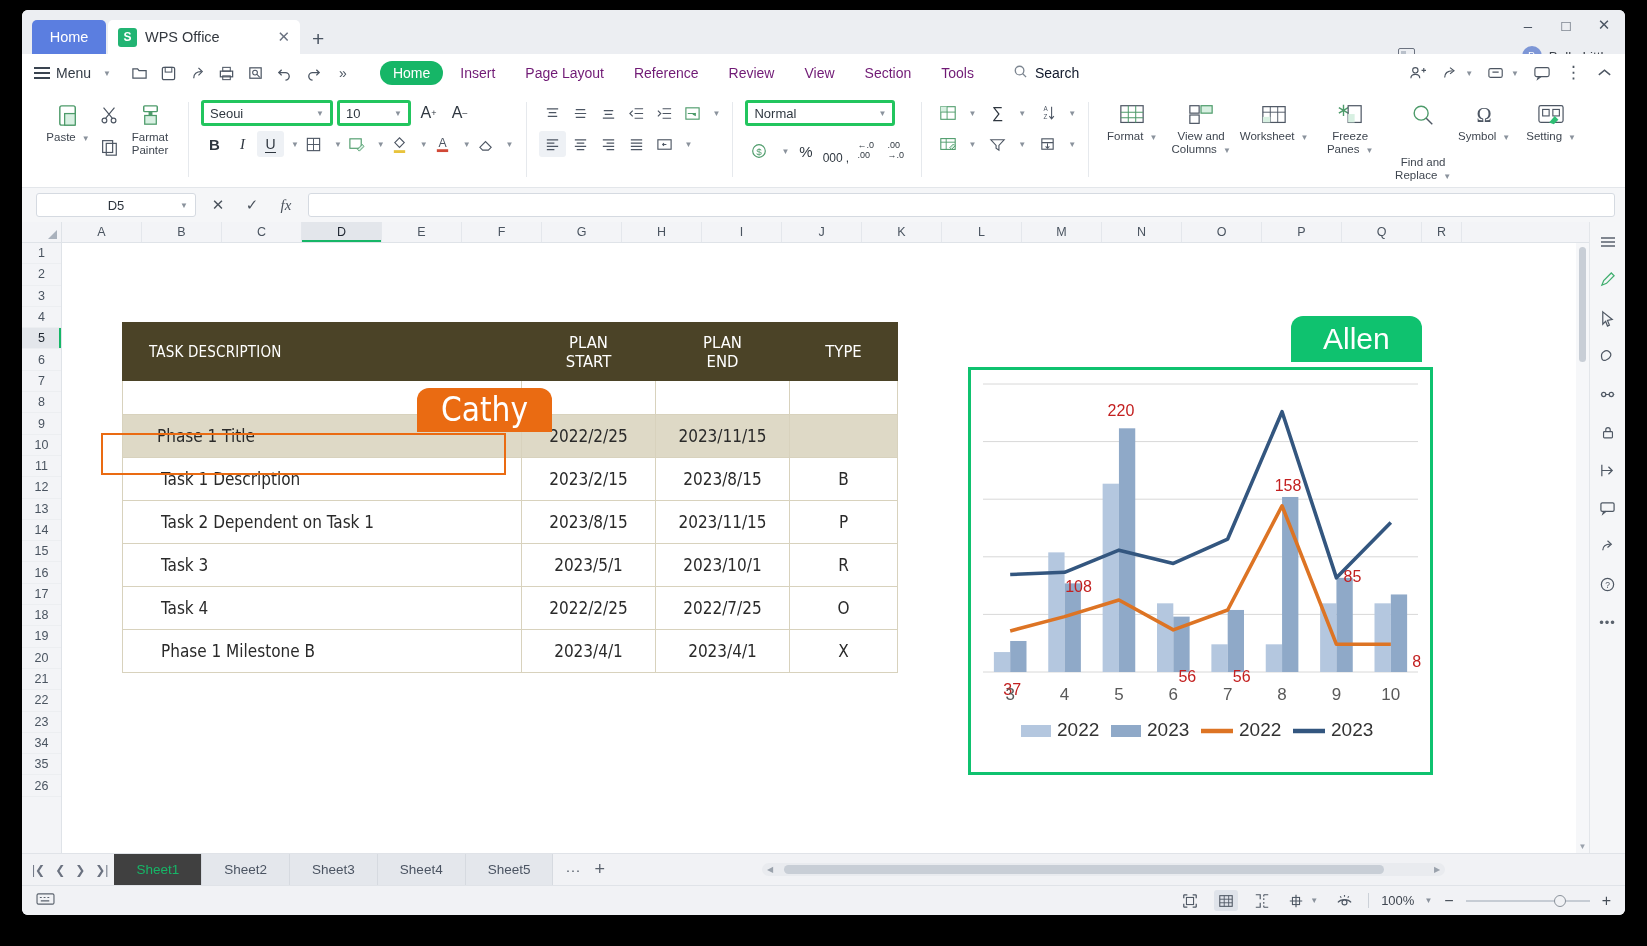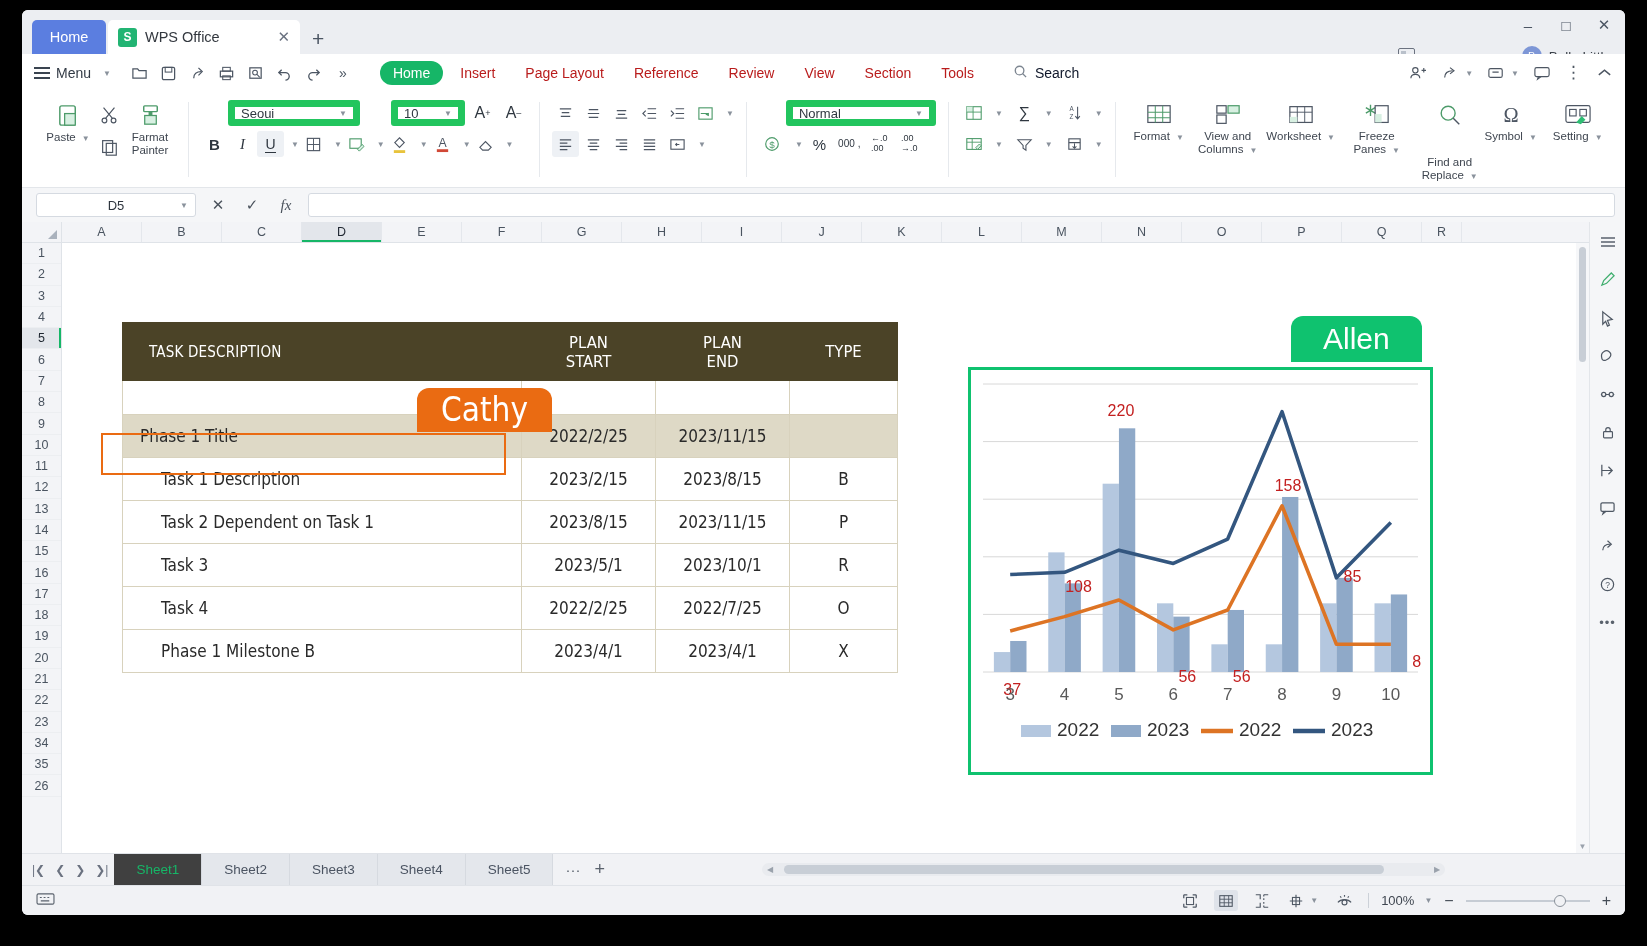--- a/index.html
+++ b/index.html
@@ -88,21 +88,21 @@
   .menu-btn { display: flex; align-items: center; gap: 6px; font-size: 14px; color: #323a45; cursor: pointer; }
   .hamburger { display: inline-flex; flex-direction: column; gap: 3px; }
   .hamburger i { display: block; width: 16px; height: 2px; background: #3a4450; }
   .qat { display: flex; align-items: center; gap: 3px; margin-left: 16px; }
   .qat-ic {
     width: 26px; height: 26px; display:flex; align-items:center; justify-content:center;
     color: #4c5663; cursor: pointer;
   }
   .qat-ic svg { display:block; }
   .ribbon-tabs { display: flex; align-items: center; gap: 4px; margin-left: 24px; }
-  .rtab { font-size: 14px; color: #b91c1c; padding: 4px 13px; border-radius: 13px; cursor: pointer; }
+  .rtab { font-size: 14px; color: #701a75; padding: 4px 13px; border-radius: 13px; cursor: pointer; }
   .rtab.active { background: #16b667; color: #fff; }
   .search-box { display:flex; align-items:center; gap:7px; margin-left: 26px; color:#0f172a; font-size:14px; cursor:text;}
   .menurow-right { position: absolute; right: 12px; display: flex; align-items: center; gap: 14px; color: #4d5662; }
   .mr-ic { cursor: pointer; display:flex; align-items:center; }
 
   
   .ribbon {
     height: 96px; background: #fff;
     display: flex; align-items: stretch;
     border-bottom: 1px solid #e3e6ea;
@@ -118,23 +118,23 @@
   }
   .bigbtn .lbl { font-size: 11.5px; color: #3f4650; text-align: center; line-height: 1.15; }
   .smallbtn {
     width: 30px; height: 30px; display:flex; align-items:center; justify-content:center;
     cursor: pointer; color: #434b55;
   }
   .fontgrid { display: flex; flex-direction: column; gap: 5px; padding-top: 8px; }
   .fontrow1 { display: flex; align-items: center; gap: 4px; }
   .fontrow2 { display: flex; align-items: center; gap: 1px; }
   .combo {
-    border: 7px solid #22c55e; border-radius: 3px; height: 26px;
+    border: 3px solid #22c55e; border-radius: 3px; height: 26px;
     display: flex; align-items: center; padding: 0 6px;
-    font-size: 13px; color: #2f3740; background: #fff; cursor: pointer; margin-left: 27px;
+    font-size: 13px; color: #2f3740; background: #fff; cursor: pointer;
   }
   .combo .cv { flex: 1; }
   .caret { font-size: 8px; color: #8a929c; margin-left: 6px; }
   .fname { width: 132px; }
   .fsize { width: 74px; }
   .stylecombo { width: 150px; }
   .tbtn { width: 27px; height: 26px; display:flex; align-items:center; justify-content:center; font-size:14px; color:#2f3740; cursor:pointer;}
   .tbtn.on { background:#eef1f5; border-radius:3px; }
   .bold { font-weight: bold; font-size: 15px; }
   .ital { font-style: italic; font-family: "Liberation Serif", serif; font-size: 15px; }
@@ -215,21 +215,21 @@
     background: #4b4327; color: #fff; height: 58px;
     font-weight: normal; font-size: 16.5px; border-color: #4b4327;
   }
   .gtable thead th.lead { text-align: left; padding-left: 26px; font-size: 15px; letter-spacing:.2px; }
   .gtable tbody td { height: 43px; font-size: 17px; color: #2a2a2a; }
   .gtable td.desc { text-align: left; padding-left: 38px; }
   .gtable td.dt { text-align: center; width: 134px; }
   .gtable td.ty { text-align: center; width: 108px; }
   .gtable tr.spacer td { height: 34px; }
   .gtable tr.phase td { background: #ded9c6; }
-  .gtable tr.phase td.desc { padding-left: 17px; }
+  .gtable tr.phase td.desc { padding-left: 34px; }
 
   .cathy-badge {
     position: absolute; left: 355px; top: 145px;
     background: #ea6b12; color: #fff;
     border-radius: 12px 12px 0 0;
     padding: 5px 24px 6px 24px;
     font-size: 33px; line-height: 1;
     font-family: "DejaVu Sans Condensed","Liberation Sans", sans-serif;
     z-index: 5;
   }
@@ -635,21 +635,21 @@
       </div>
       <div class="arow" style="gap:3px;">
         <div class="tbtn">
             <svg width="18" height="18" viewBox="0 0 20 20">
               <circle cx="10" cy="10" r="7" fill="none" stroke="#4d9b6a" stroke-width="1.3"></circle>
               <text x="10" y="14" font-size="11" text-anchor="middle" fill="#4d9b6a" font-family="Liberation Sans">$</text>
             </svg>
           </div>
         <div class="caret">▼</div>
         <div class="tbtn" style="font-size:15px;">%</div>
-        <div class="tbtn" style="font-size:10px;line-height:1;">000<br><span style="margin-left:3px;">,</span></div>
+        <div class="tbtn" style="font-size:12px;line-height:1;margin-top:14px;">000<br><span style="margin-left:3px;">,</span></div>
         <div class="tbtn" style="font-size:9px;line-height:1.1;">←.0<br>.00</div>
         <div class="tbtn" style="font-size:9px;line-height:1.1;">.00<br>→.0</div>
       </div>
     </div>
     <div class="rsep"></div>
 
     <div class="rgroup" style="padding-top:8px;">
       <div style="display:flex;flex-direction:column;gap:5px;">
         <div class="arow">
           <div class="tbtn">

